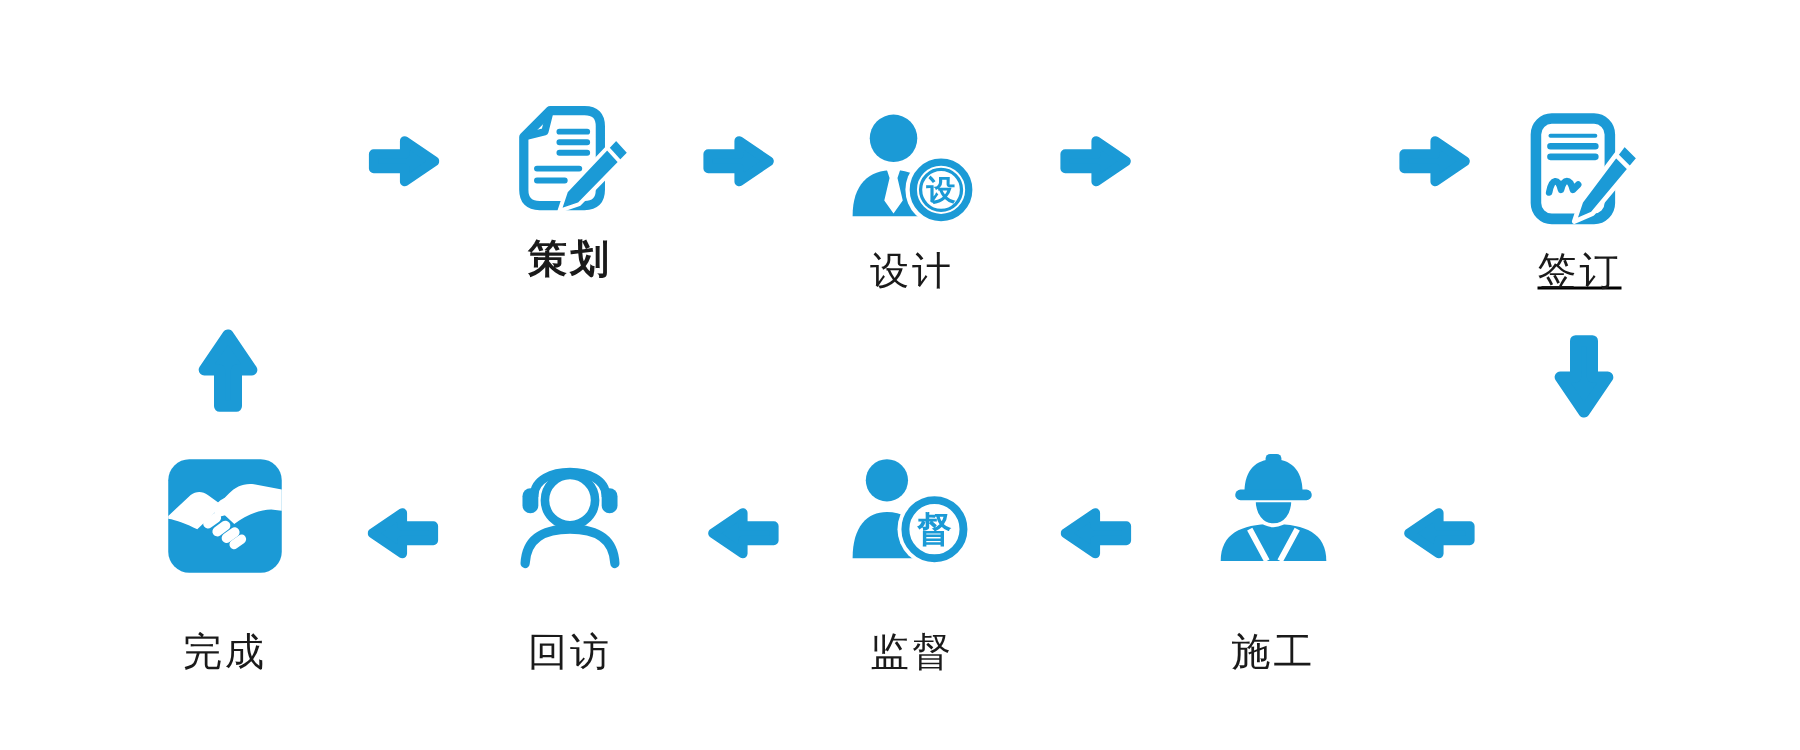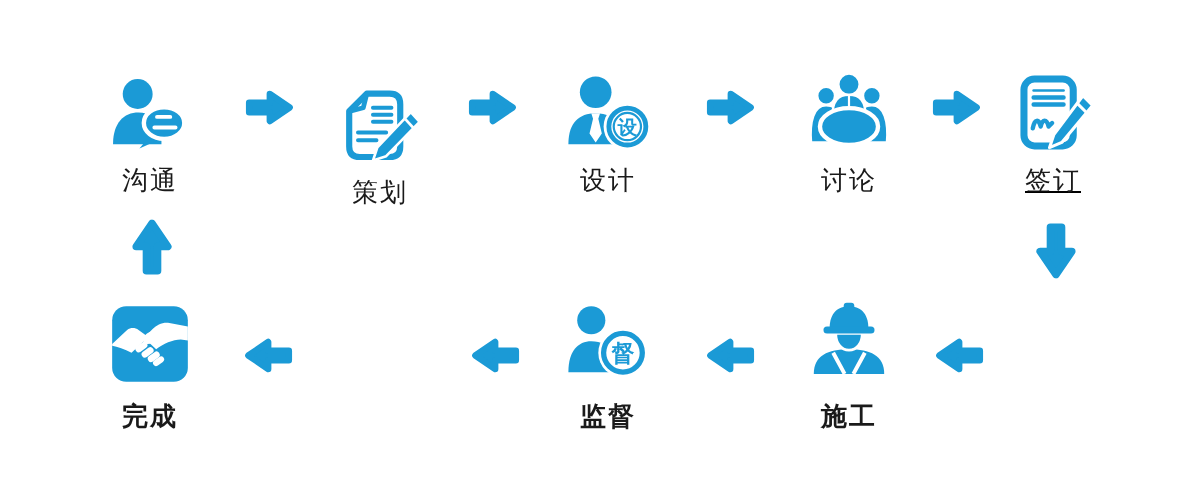--- a/index.html
+++ b/index.html
@@ -4,57 +4,43 @@
 <style>
   html,body{margin:0;padding:0;background:#fff;}
   body{font-family:"Liberation Sans", sans-serif;}
   .canvas{position:relative;width:1200px;height:500px;background:#ffffff;overflow:hidden;
           --accent:#1b9ad6;--label:#1a1a1a;}
   .cell{position:absolute;width:150px;display:flex;flex-direction:column;align-items:center;}
   .cell .icon{width:88px;height:88px;color:var(--accent);}
   .cell .icon svg{width:100%;height:100%;display:block;}
   .cell .label{margin-top:6px;font-size:26px;line-height:28px;color:var(--label);
                letter-spacing:2px;white-space:nowrap;}
-  .row2 .label{margin-top:14px;font-weight:bold;}
+  .row2 .label{margin-top:32px;}
   .arrow{position:absolute;color:var(--accent);}
   .arrow svg{width:100%;height:100%;display:block;}
   .arrow-h{width:48px;height:35px;}
   .arrow-v{width:56px;height:41px;}
   .arrow-left svg{transform:rotate(180deg);}
   .arrow-down svg{transform:rotate(90deg);}
   .arrow-up svg{transform:rotate(-90deg);}
   text{font-family:"Liberation Sans", sans-serif;}
 </style>
 </head>
 <body>
 
 <div class="canvas" style="--accent: #1b9ad6; --label: #1a1a1a;">
 
-  <div class="cell" style="left:75px;top:72px;">
-    <div class="icon">
-      <svg viewBox="0 0 100 100">
-        <g fill="currentColor">
-          <circle cx="36" cy="25" r="17"></circle>
-          <path d="M8 82 C8 58 20 46 37 46 C49 46 58 52 63 60 L63 82 Z"></path>
-          <path d="M52 70 L38 87 L60 77 Z"></path>
-          <ellipse cx="66" cy="58" rx="23" ry="18" stroke="#fff" stroke-width="5"></ellipse>
-          <path d="M58 51 L73 51 M55 63 L79 63" fill="none" stroke="#fff" stroke-width="4.5" stroke-linecap="round"></path>
-        </g>
-      </svg>
-    </div>
-    <div class="label">沟通</div>
-  </div>
 
   <div class="arrow arrow-h" style="left:245px;top:90px;">
     <svg viewBox="0 0 60 44">
         <polygon points="5,16 31,16 31,5 56,22 31,39 31,28 5,28" fill="currentColor" stroke="currentColor" stroke-width="8" stroke-linejoin="round"></polygon>
       </svg>
   </div>
 
-  <div class="cell" style="left:305px;top:84px;">
+  <div class="cell" style="left:305px;top:64px;font-weight:bold;">
     <div class="icon">
       <svg viewBox="0 0 100 100">
         <path d="M35 11 L61 11 Q73 11 73 23 L73 71 Q73 83 61 83 L27 83 Q15 83 15 71 L15 31 Z" fill="none" stroke="currentColor" stroke-width="7" stroke-linejoin="round"></path>
         <path d="M35 11 L31 27 L15 31" fill="none" stroke="currentColor" stroke-width="5.5" stroke-linejoin="round"></path>
         <path d="M42 27 L63 27 M42 35 L63 35 M42 43 L63 43" fill="none" stroke="currentColor" stroke-width="4.5" stroke-linecap="round"></path>
         <path d="M25 55 L57 55 M25 64 L46 64" fill="none" stroke="currentColor" stroke-width="4.5" stroke-linecap="round"></path>
         <path d="M85 32 L95 43 L57 82 L42 87 L47 72 Z" fill="currentColor" stroke="#fff" stroke-width="3" stroke-linejoin="round"></path>
         <path d="M78 39 L88 50" stroke="#fff" stroke-width="3"></path>
       </svg>
     </div>
@@ -83,37 +69,20 @@
     </div>
     <div class="label">设计</div>
   </div>
 
   <div class="arrow arrow-h" style="left:706px;top:90px;">
     <svg viewBox="0 0 60 44">
         <polygon points="5,16 31,16 31,5 56,22 31,39 31,28 5,28" fill="currentColor" stroke="currentColor" stroke-width="8" stroke-linejoin="round"></polygon>
       </svg>
   </div>
 
-  <div class="cell" style="left:774px;top:72px;">
-    <div class="icon">
-      <svg viewBox="0 0 100 100">
-        <g fill="currentColor" stroke="#fff" stroke-width="2.5">
-          <circle cx="24" cy="27" r="10"></circle>
-          <path d="M7 80 C5 56 10 38 24 38 C32 38 37 42 39 48 L39 80 Z"></path>
-          <circle cx="76" cy="27" r="10"></circle>
-          <path d="M93 80 C95 56 90 38 76 38 C68 38 63 42 61 48 L61 80 Z"></path>
-          <circle cx="50" cy="14" r="12"></circle>
-          <path d="M31 52 C31 32 38 26 50 26 C62 26 69 32 69 52 Z"></path>
-        </g>
-        <path d="M50 27 L50 52" stroke="#fff" stroke-width="2.5"></path>
-        <ellipse cx="50" cy="62" rx="33" ry="21" fill="currentColor" stroke="#fff" stroke-width="5"></ellipse>
-      </svg>
-    </div>
-    <div class="label">讨论</div>
-  </div>
 
   <div class="arrow arrow-h" style="left:932px;top:90px;">
     <svg viewBox="0 0 60 44">
         <polygon points="5,16 31,16 31,5 56,22 31,39 31,28 5,28" fill="currentColor" stroke="currentColor" stroke-width="8" stroke-linejoin="round"></polygon>
       </svg>
   </div>
 
   <div class="cell" style="left:978px;top:72px;text-decoration:underline;">
     <div class="icon">
       <svg viewBox="0 0 100 100">
@@ -183,20 +152,32 @@
     </div>
     <div class="label">监督</div>
   </div>
 
   <div class="arrow arrow-h arrow-left" style="left:472px;top:338px;">
     <svg viewBox="0 0 60 44">
         <polygon points="5,16 31,16 31,5 56,22 31,39 31,28 5,28" fill="currentColor" stroke="currentColor" stroke-width="8" stroke-linejoin="round"></polygon>
       </svg>
   </div>
 
+  <div class="cell row2" style="left:305px;top:300px;">
+    <div class="icon">
+      <svg viewBox="0 0 100 100">
+        <path d="M23 34 C23 11 77 11 77 34" fill="none" stroke="currentColor" stroke-width="6.5" stroke-linecap="round"></path>
+        <circle cx="50" cy="38" r="19" fill="none" stroke="currentColor" stroke-width="6.5"></circle>
+        <path d="M16 86 C17 67 30 60 50 60 C70 60 83 67 84 86" fill="none" stroke="currentColor" stroke-width="7" stroke-linecap="round"></path>
+        <rect x="14" y="29" width="12" height="19" rx="6" fill="currentColor"></rect>
+        <rect x="74" y="29" width="12" height="19" rx="6" fill="currentColor"></rect>
+      </svg>
+    </div>
+    <div class="label">回访</div>
+  </div>
 
   <div class="arrow arrow-h arrow-left" style="left:245px;top:338px;">
     <svg viewBox="0 0 60 44">
         <polygon points="5,16 31,16 31,5 56,22 31,39 31,28 5,28" fill="currentColor" stroke="currentColor" stroke-width="8" stroke-linejoin="round"></polygon>
       </svg>
   </div>
 
   <div class="cell row2" style="left:75px;top:300px;">
     <div class="icon">
       <svg viewBox="0 0 100 100">

